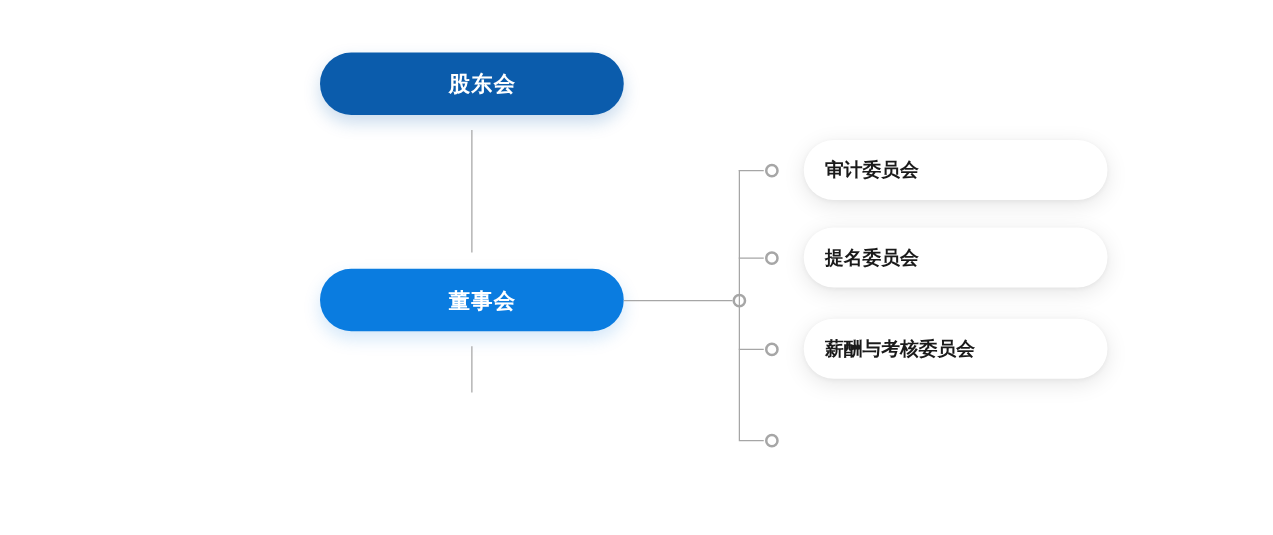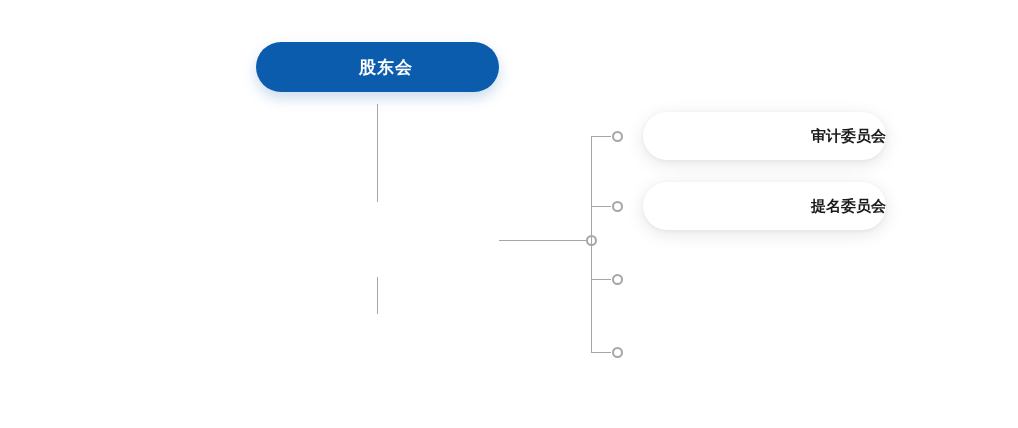--- a/index.html
+++ b/index.html
@@ -55,21 +55,21 @@
   .committee {
     position: absolute;
     left: 609px;
     width: 243px;
     height: 48px;
     border-radius: 24px;
     background: #ffffff;
     box-shadow: 0 4px 18px rgba(0, 0, 0, 0.10), 0 1px 4px rgba(0, 0, 0, 0.05);
     display: flex;
     align-items: center;
-    justify-content: flex-end;
+    justify-content: flex-start;
     color: var(--committee-text);
     font-size: 15px;
     font-weight: 600;
   }
   #committee-0 { top: 112px; }
   #committee-1 { top: 182px; }
   #committee-2 { top: 255px; }
   #committee-3 { top: 328px; }
   
   .line { position: absolute; background: var(--connector); }
@@ -102,20 +102,23 @@
 </style>
 </head>
 <body>
 
 <div class="canvas">
 
   <div class="pill pill-dark" id="node-shareholders">
     <span>股东会</span>
   </div>
 
+  <div class="pill pill-bright" id="node-board">
+    <span>董事会</span>
+  </div>
 
 
   <div class="line v" id="link-shareholders-board"></div>
   <div class="line v" id="link-board-management"></div>
 
   <div class="line h" id="link-board-trunk"></div>
   <div class="dot" id="junction-dot"></div>
 
   <div class="line v" id="trunk"></div>
 
@@ -130,15 +133,18 @@
   <div class="dot terminal-dot" id="dot-3"></div>
 
   <div class="committee" id="committee-0">
     <span>审计委员会</span>
   </div>
 
   <div class="committee" id="committee-1">
     <span>提名委员会</span>
   </div>
 
+  <div class="committee" id="committee-2">
+    <span>薪酬与考核委员会</span>
+  </div>
 
 
 </div>
 
 </body></html>

